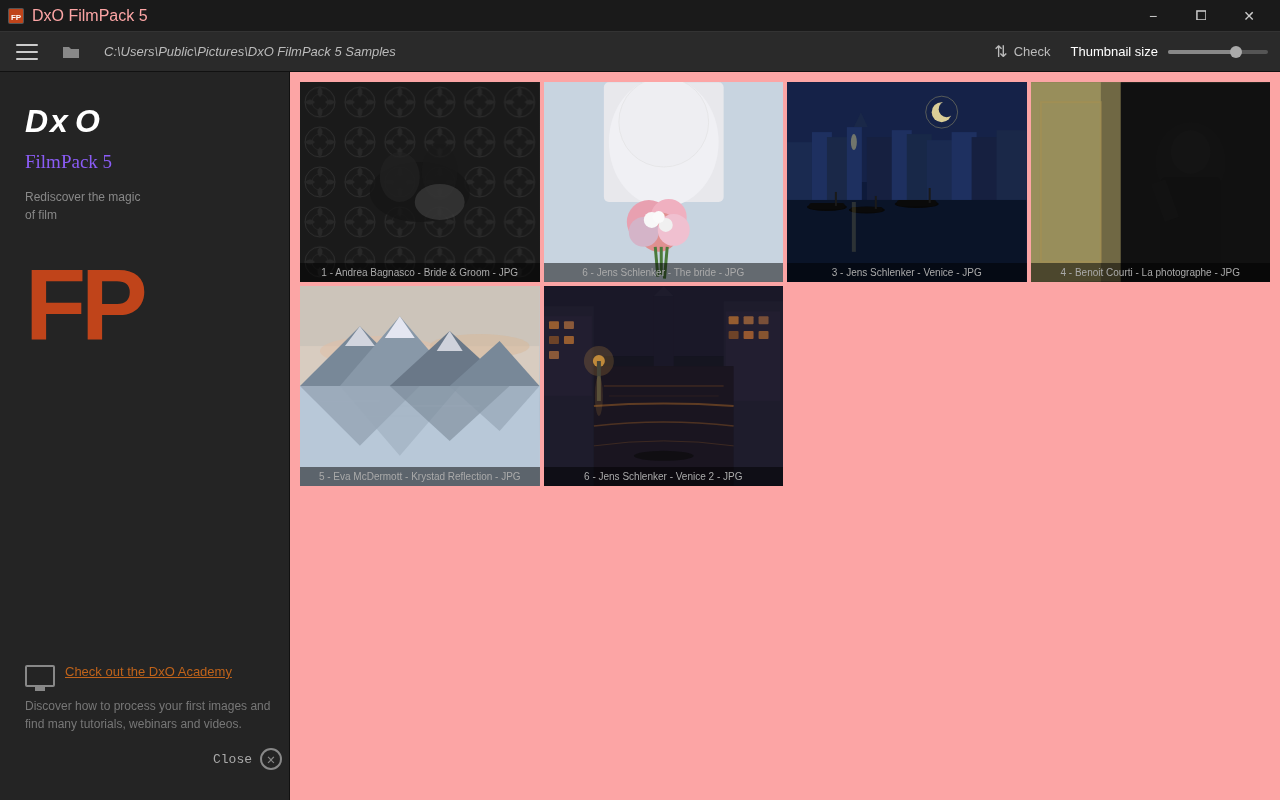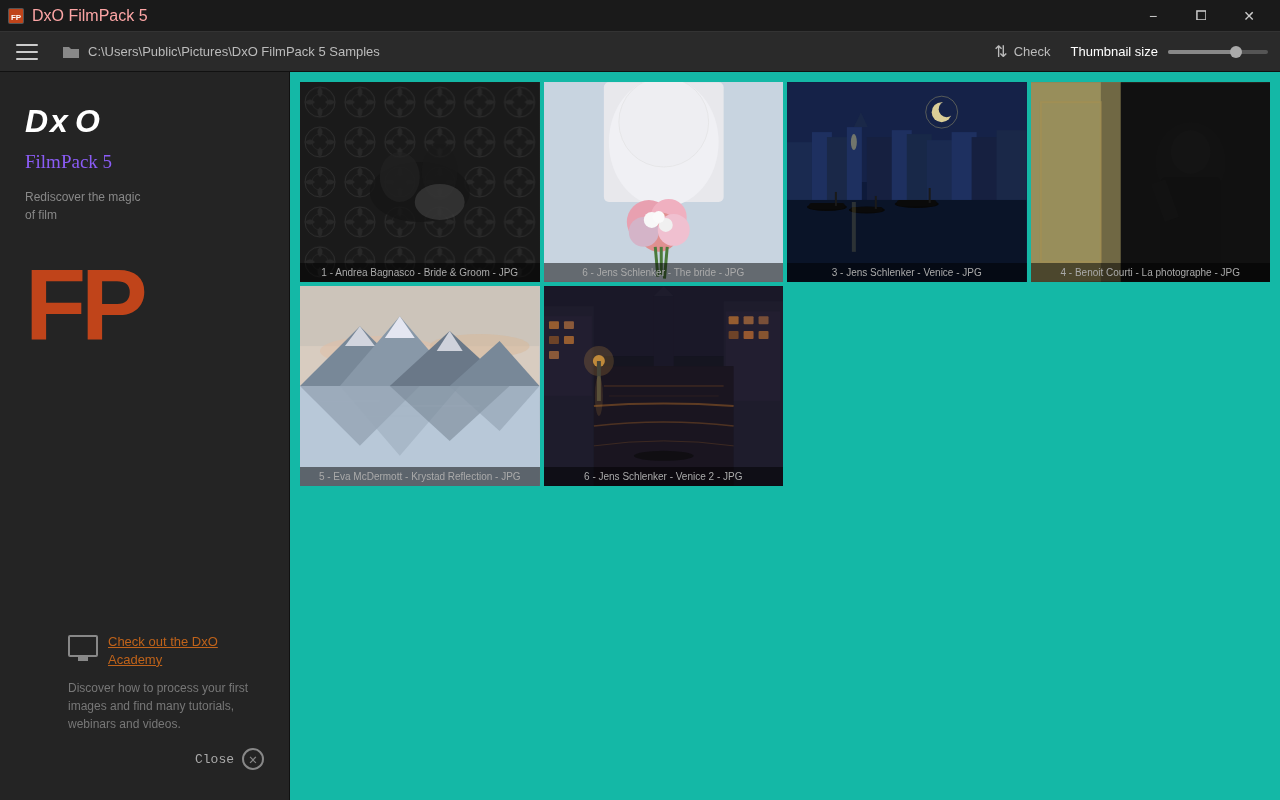--- a/index.html
+++ b/index.html
@@ -76,22 +76,23 @@
     .hamburger-line {
       width: 22px;
       height: 2px;
       background: #ccc;
       border-radius: 1px;
     }
     #path-container {
       flex: 1;
       display: flex;
       align-items: center;
-      gap: 8px;
+      gap: 24px;
       margin: 0 20px;
+      font-style: italic;
     }
     #path-text {
       font-size: 13px;
       color: #bbb;
     }
     #sort-btn {
       display: flex;
       align-items: center;
       gap: 6px;
       cursor: pointer;
@@ -172,22 +173,21 @@
       line-height: 1;
       margin-bottom: 20px;
       letter-spacing: -5px;
     }
 
     
     #academy-section {
       position: absolute;
       bottom: 30px;
       left: 25px;
-      right: 25px;
-      margin-left: 43px;
+      right: 7px;
     }
     #academy-link-row {
       display: flex;
       align-items: flex-start;
       gap: 10px;
       margin-bottom: 10px;
     }
     #monitor-icon {
       width: 30px;
       height: 22px;
@@ -241,21 +241,21 @@
       align-items: center;
       justify-content: center;
       cursor: pointer;
       color: #888;
       font-size: 14px;
     }
 
     
     #photo-area {
       flex: 1;
-      background: #14b8a6;
+      background: #fca5a5;
       overflow-y: auto;
       padding: 10px;
     }
     #photo-grid {
       display: grid;
       grid-template-columns: repeat(4, 1fr);
       gap: 4px;
     }
     .photo-cell {
       background: #2a2a2a;

